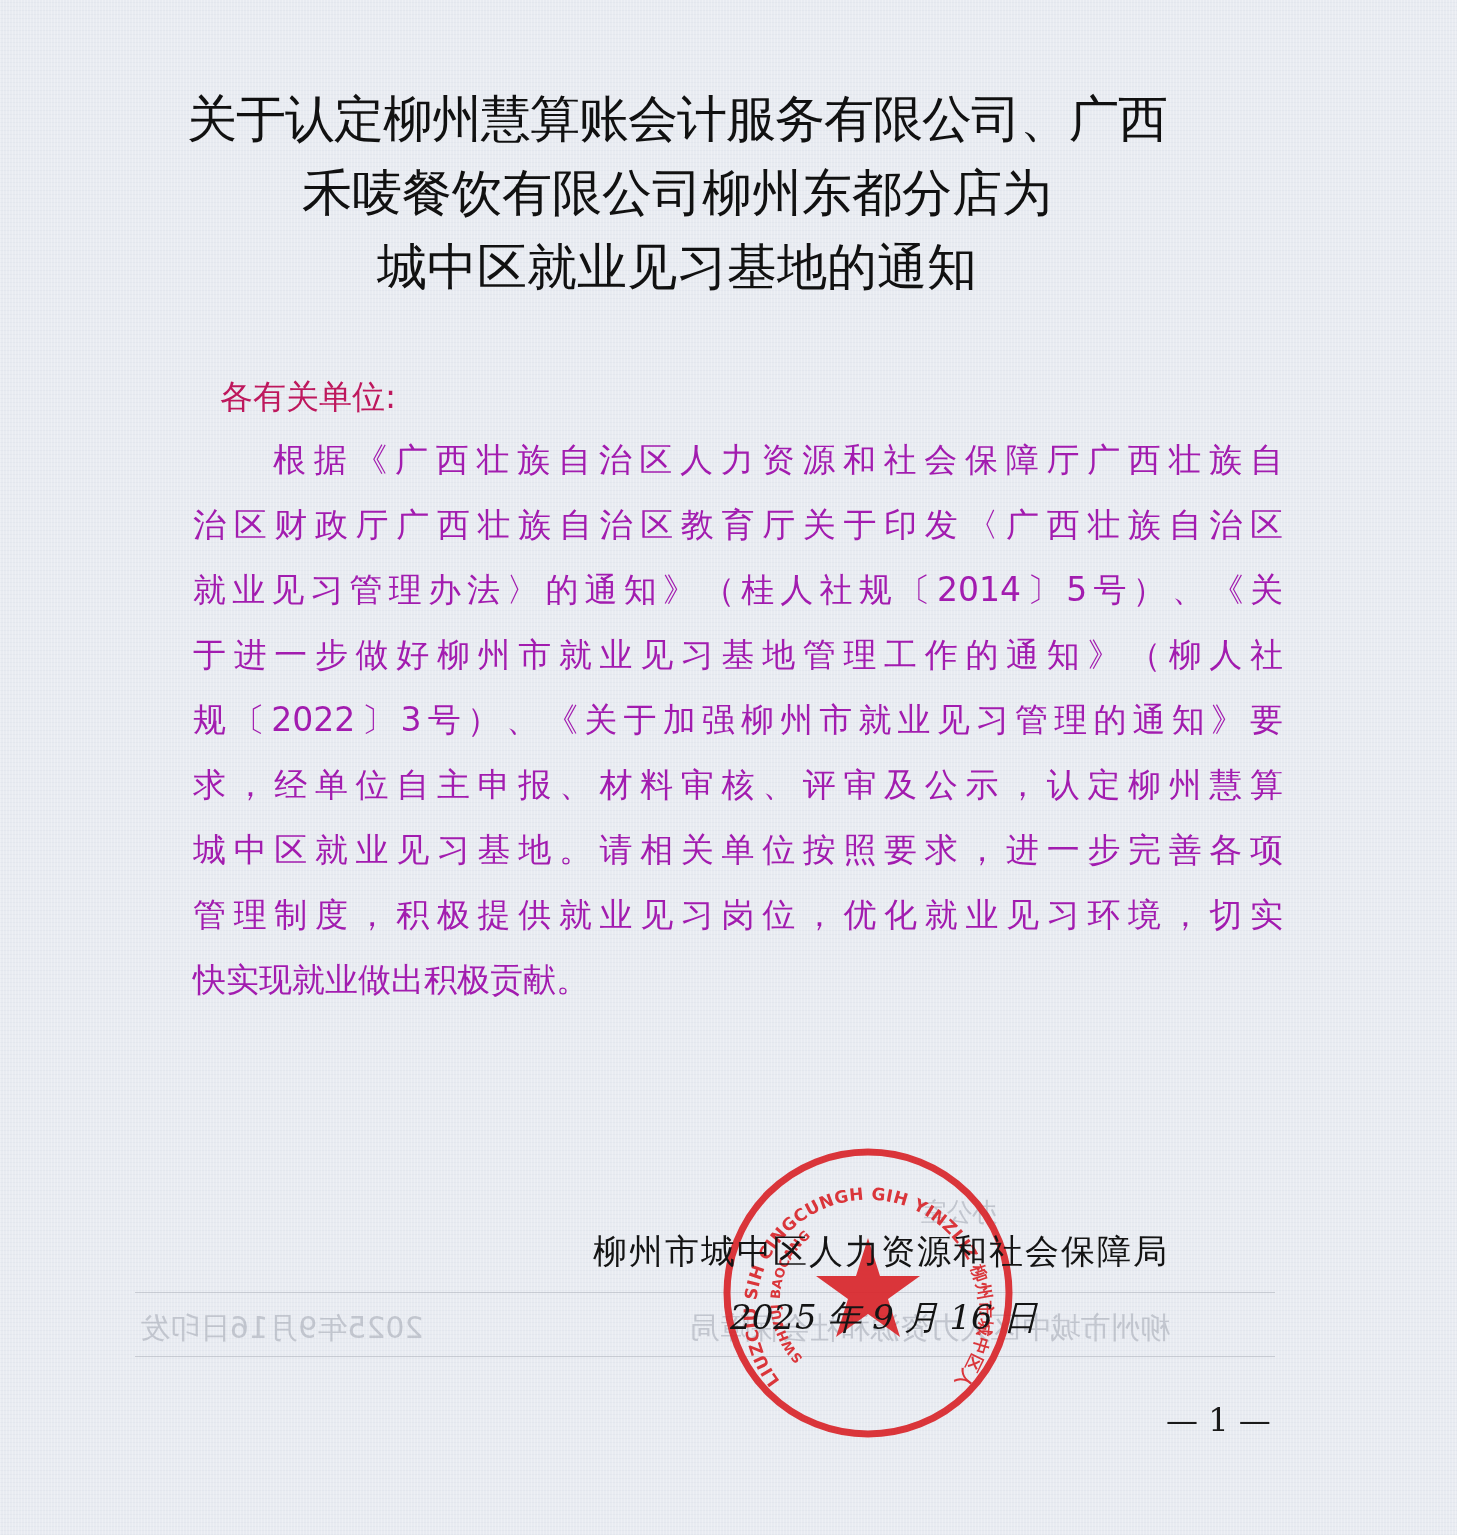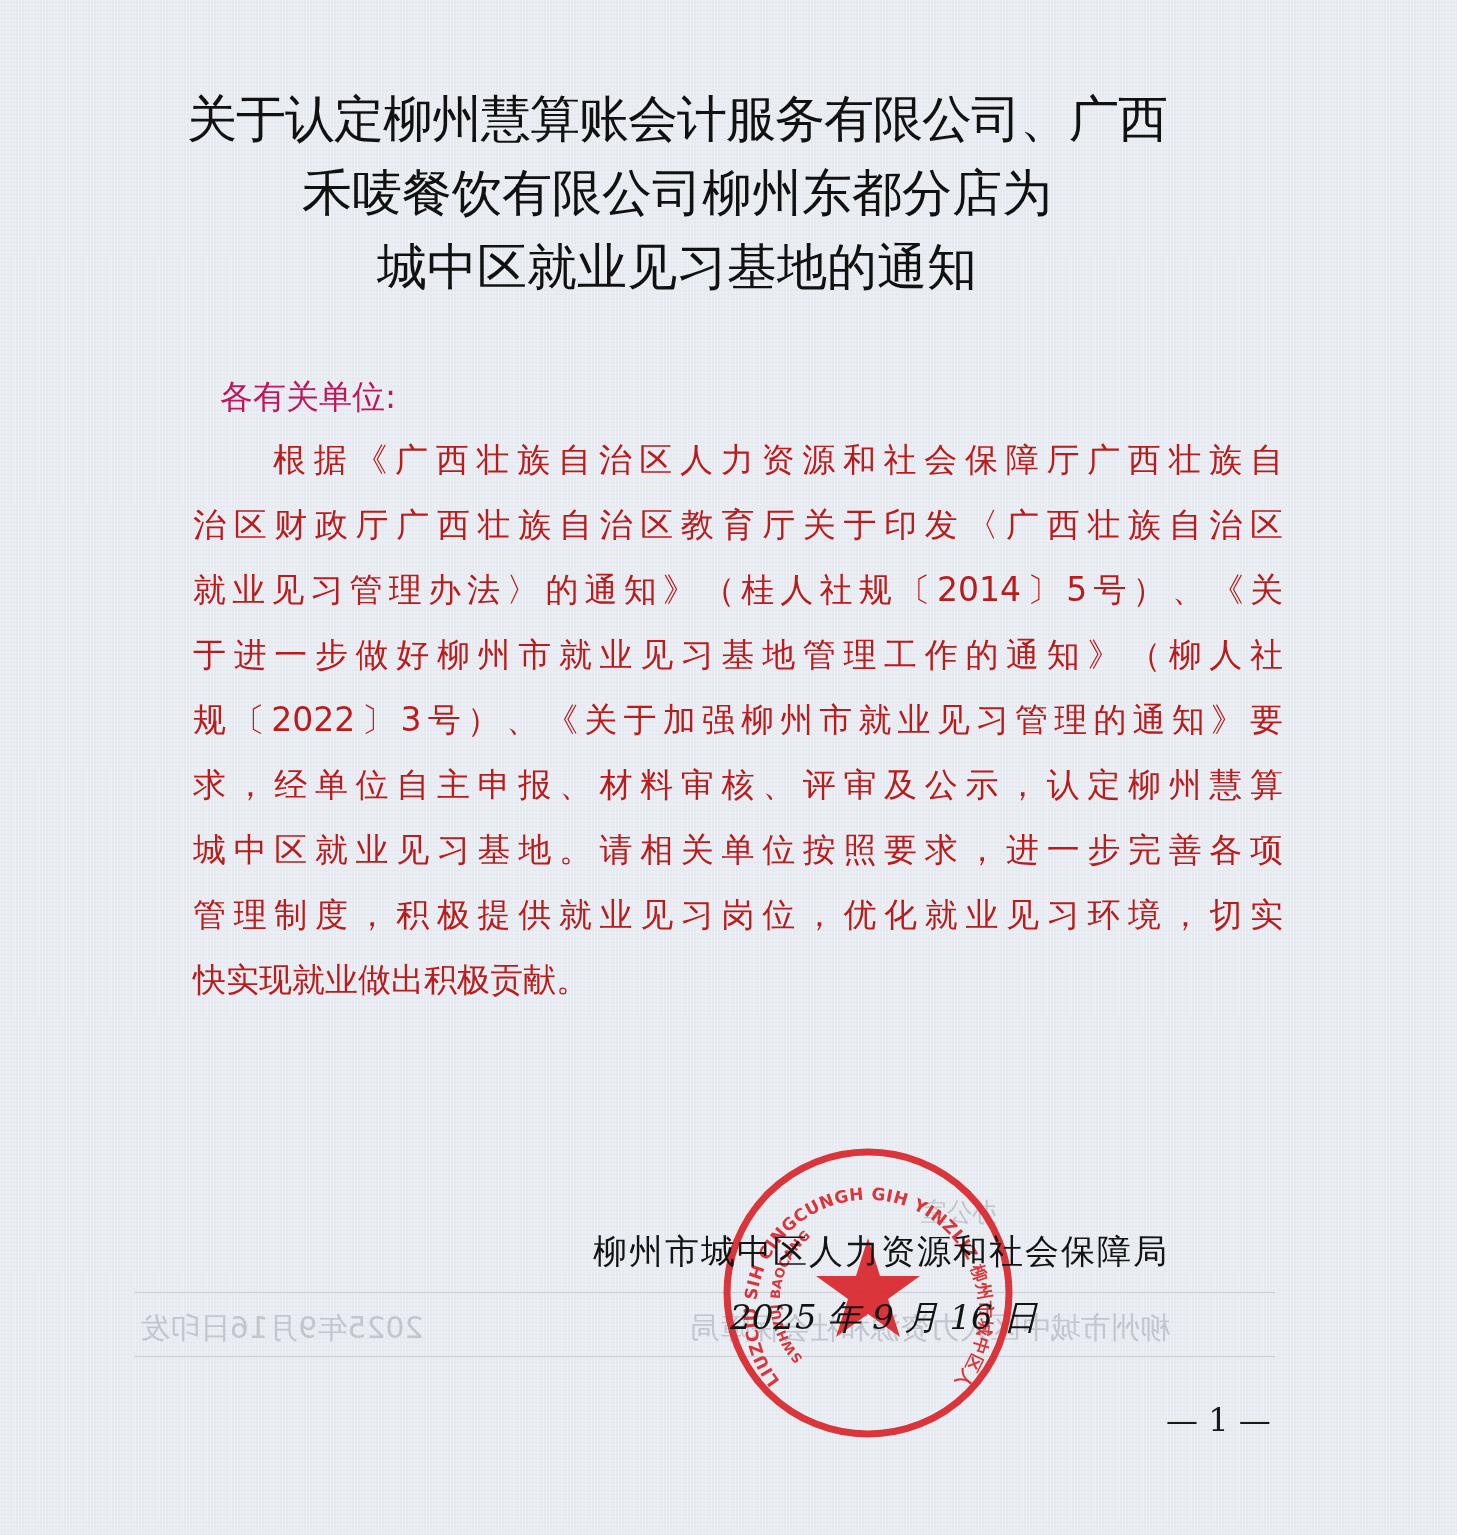--- a/index.html
+++ b/index.html
@@ -51,21 +51,21 @@
       white-space: nowrap;
       margin-left: 27px;
     }
     .body {
       position: absolute;
       left: 193px;
       top: 434px;
       width: 1090px;
       font-family: "DejaVu Sans", "Liberation Sans", sans-serif;
       font-size: 33px;
-      color: #b91c1c;
+      color: #a21caf;
     }
     .body .bline {
       display: block;
       height: 65px;
       line-height: 52px;
       white-space: nowrap;
       text-align: justify;
       text-align-last: justify;
     }
     .body .bline.first {

